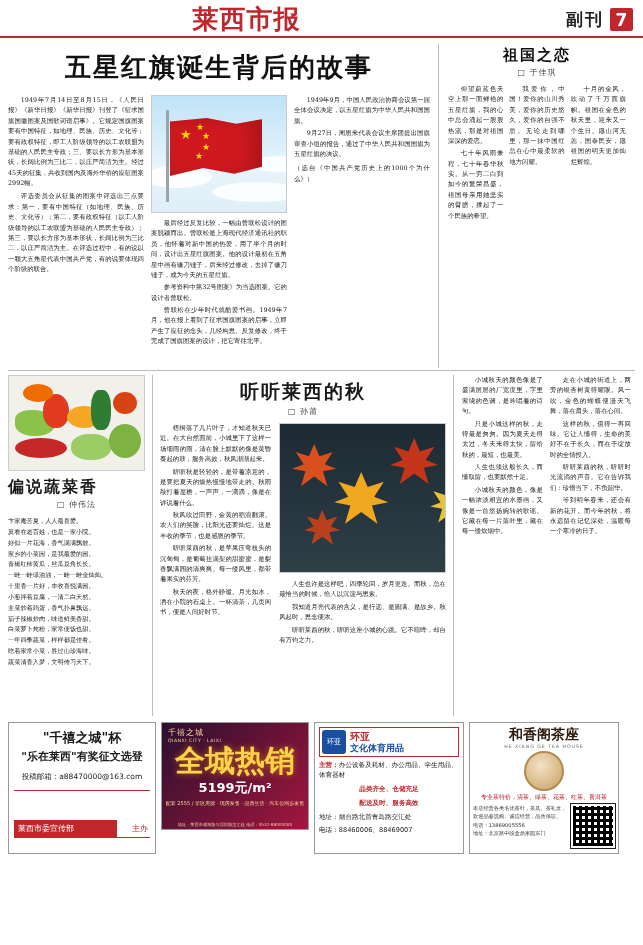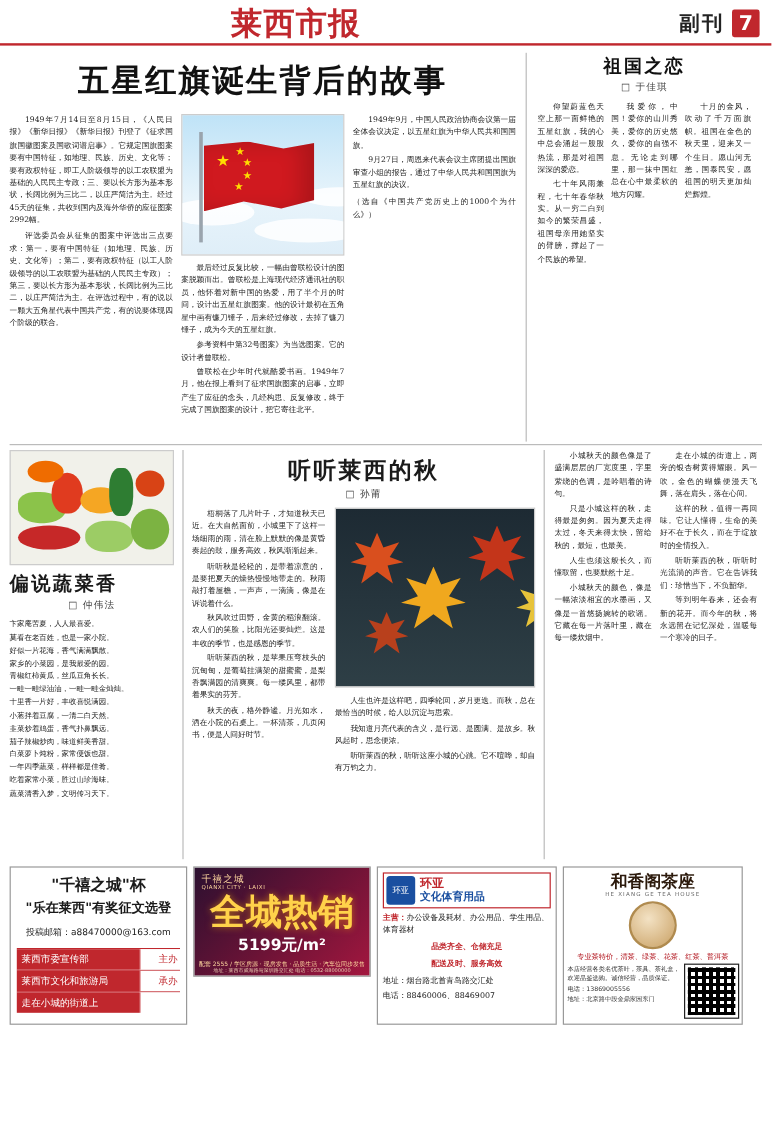--- a/index.html
+++ b/index.html
@@ -116,25 +116,25 @@
 
   
   .ads { display:flex; gap:5px; padding:6px 8px 8px 8px; height:auto; }
   .ad { border:1px solid #999; position:relative; overflow:hidden; }
 
   .ad1 { width:148px; height:132px; background:#fff; padding:6px 5px; }
   .ad1 .t1 { text-align:center; font-family:"DejaVu Serif","Liberation Serif",serif; font-size:13px; font-weight:bold; }
   .ad1 .t2 { text-align:center; font-family:"DejaVu Serif","Liberation Serif",serif; font-size:11px; font-weight:bold; margin-top:2px;}
   .ad1 .t3 { text-align:center; font-size:7.5px; margin-top:8px; }
   .ad1-rows { margin-top:8px; border-top:1px solid #c0272d; }
-  .ad1-row { display:flex; border-bottom:1px solid #c0272d; }
+  .ad1-row { display:flex; border-bottom:1px solid #c0272d;margin-top:29px; }
   .ad1-row .l { flex:1; background:#c0272d; color:#fff; font-size:8px; padding:3px 4px; }
   .ad1-row .r { width:34px; background:#fff; color:#c0272d; font-size:8px; padding:3px 2px; text-align:right; border-left:1px solid #c0272d;}
 
-  .ad2 { width:148px; height:92px; background:linear-gradient(135deg,#2b1030,#6d1336 55%,#a3173f); color:#fff; }
+  .ad2 { width:148px; height:108px; background:linear-gradient(135deg,#2b1030,#6d1336 55%,#a3173f); color:#fff; }
   .ad2 .brand { font-size:8px; letter-spacing:1px; padding:4px 6px 0 6px; color:#ffd9a0;}
   .ad2 .en { font-size:4.6px; padding:0 6px; color:#ffd9a0; letter-spacing:.5px;}
   .ad2 .big { text-align:center; font-family:"DejaVu Serif","Liberation Serif",serif; font-size:30px; font-weight:bold; color:#ffd24a; line-height:1.05; margin-top:2px;
                text-shadow:0 0 6px rgba(255,180,0,.55);}
   .ad2 .price { text-align:center; font-size:13px; font-weight:bold; color:#fff; margin-top:2px; }
   .ad2 .note { text-align:center; font-size:5px; color:#ffd9a0; margin-top:3px; }
   .ad2 .foot { position:absolute; bottom:2px; left:0; right:0; text-align:center; font-size:4.2px; color:#e9c9b0;}
 
   .ad3 { width:150px; height:132px; background:#fff; padding:4px; }
   .ad3 .hd { border:1px solid #c0272d; padding:2px; display:flex; align-items:center; gap:4px;}

